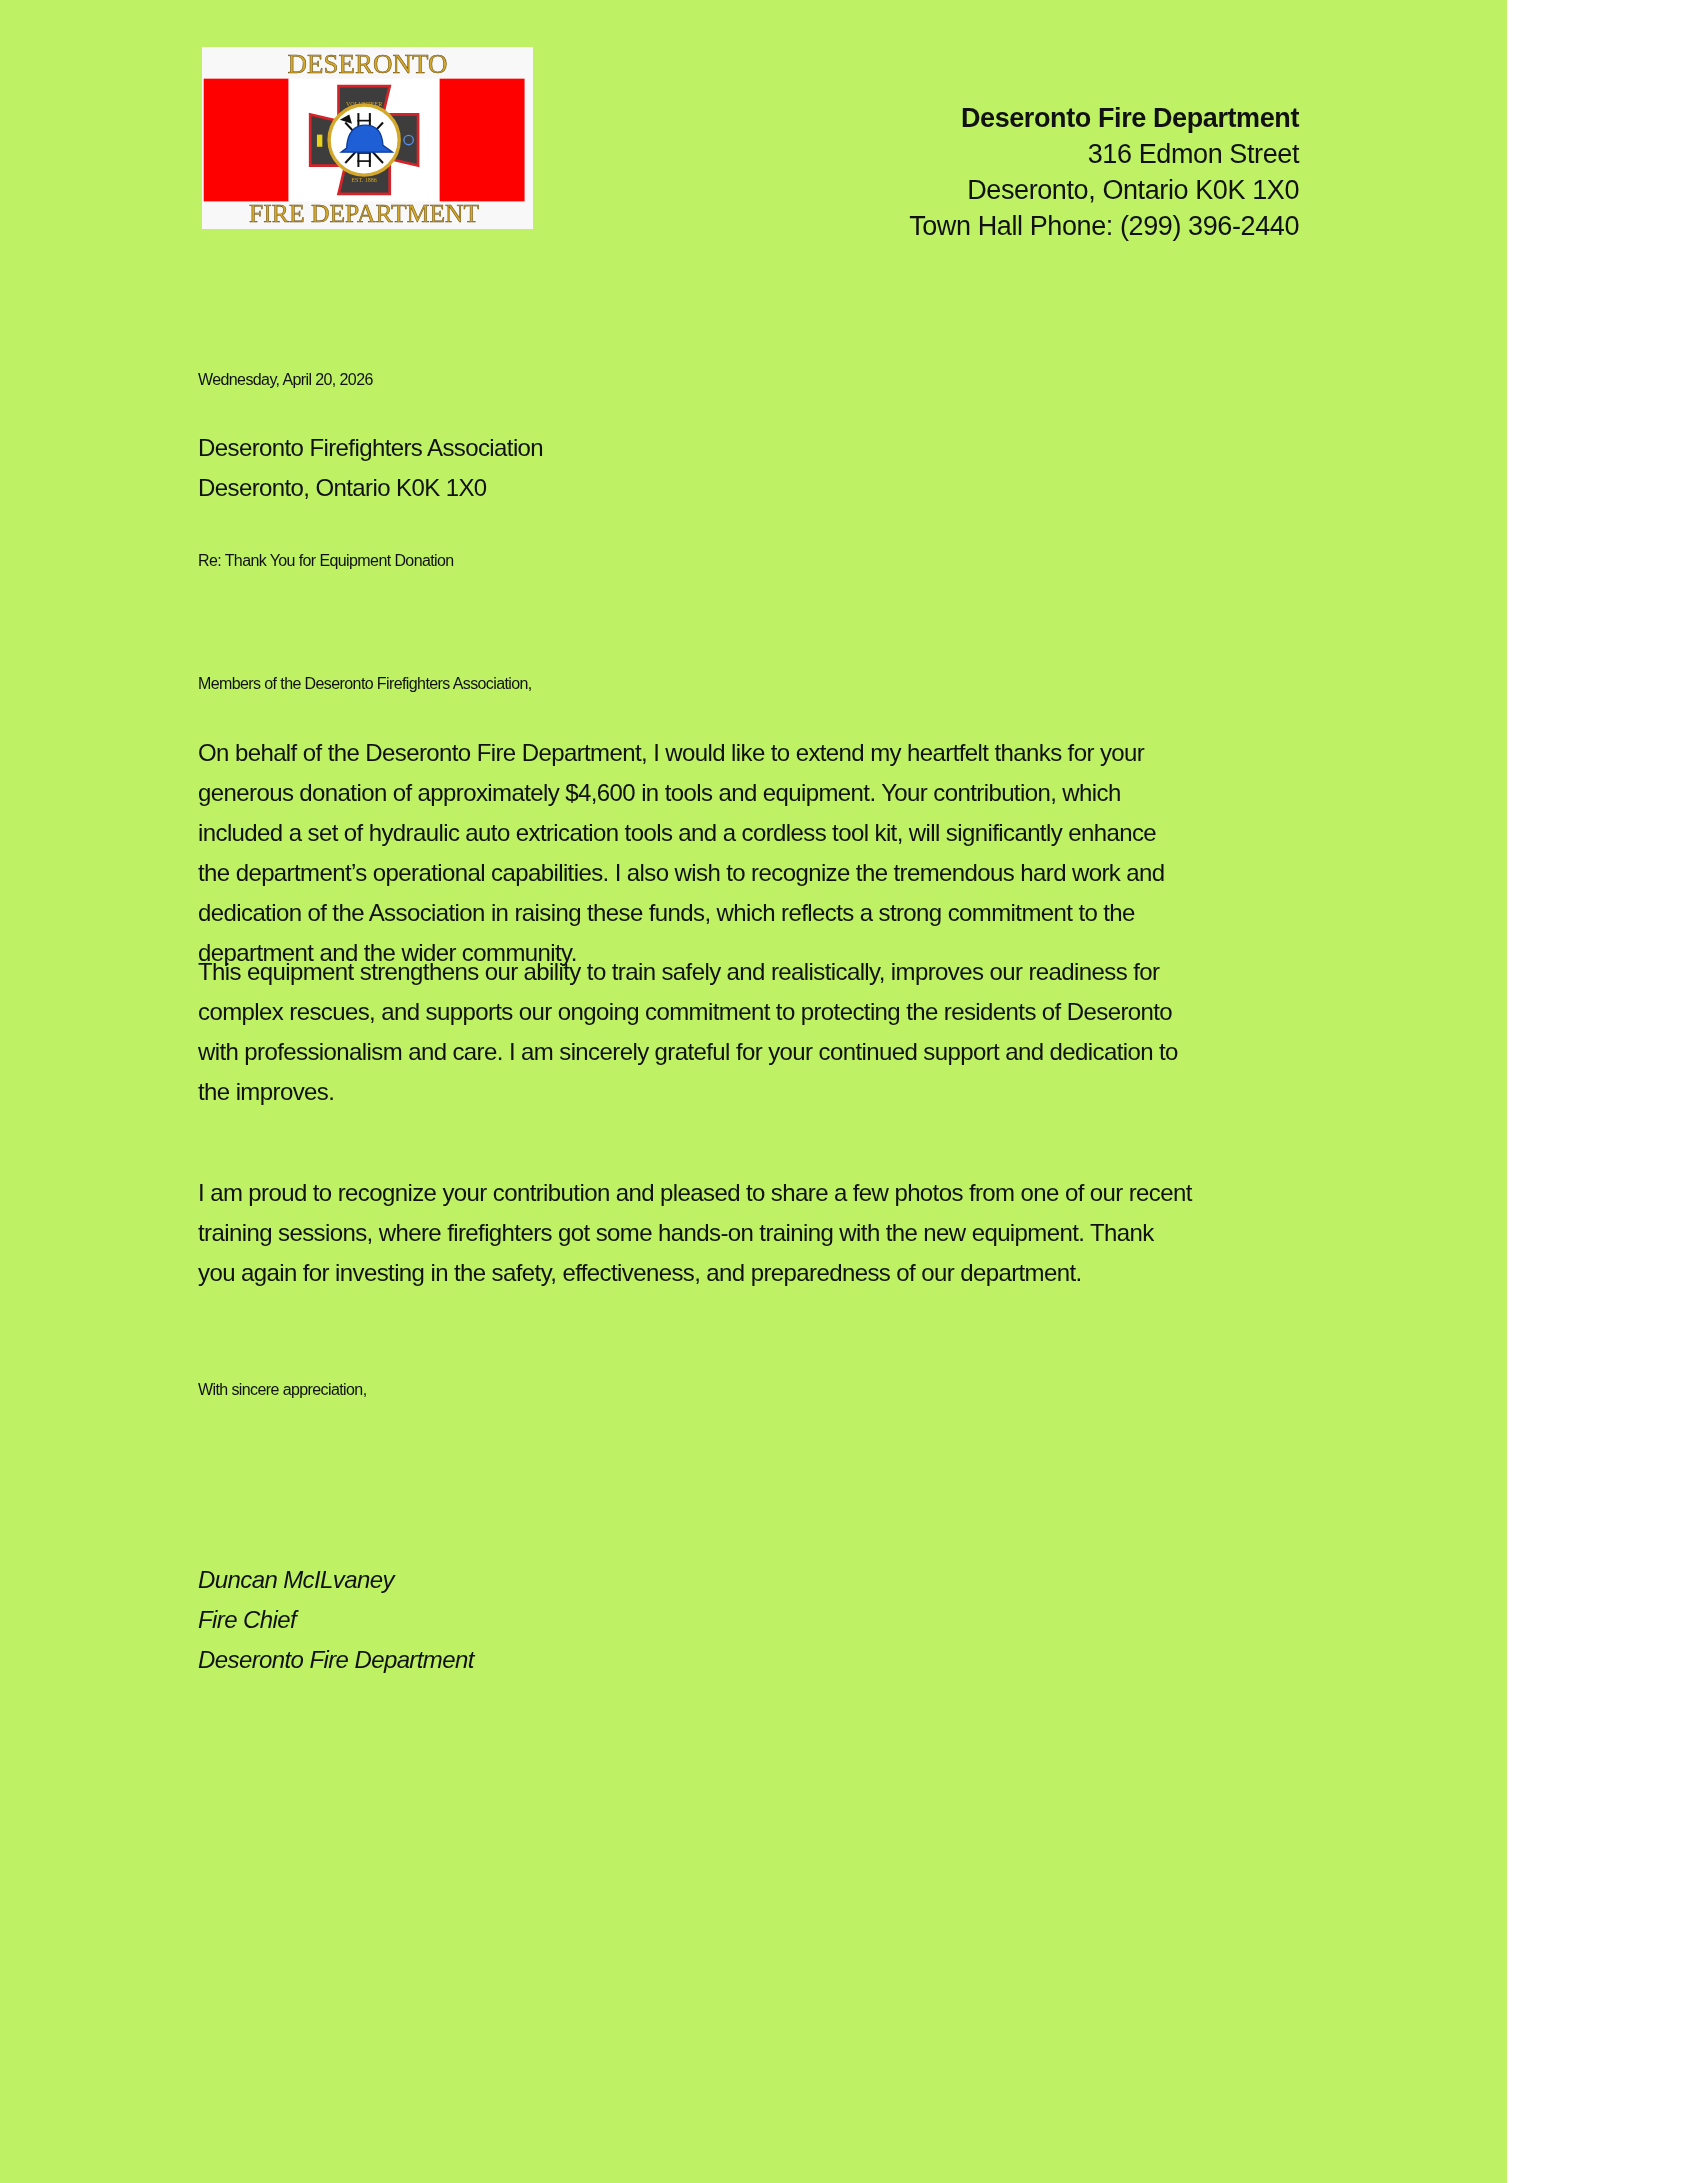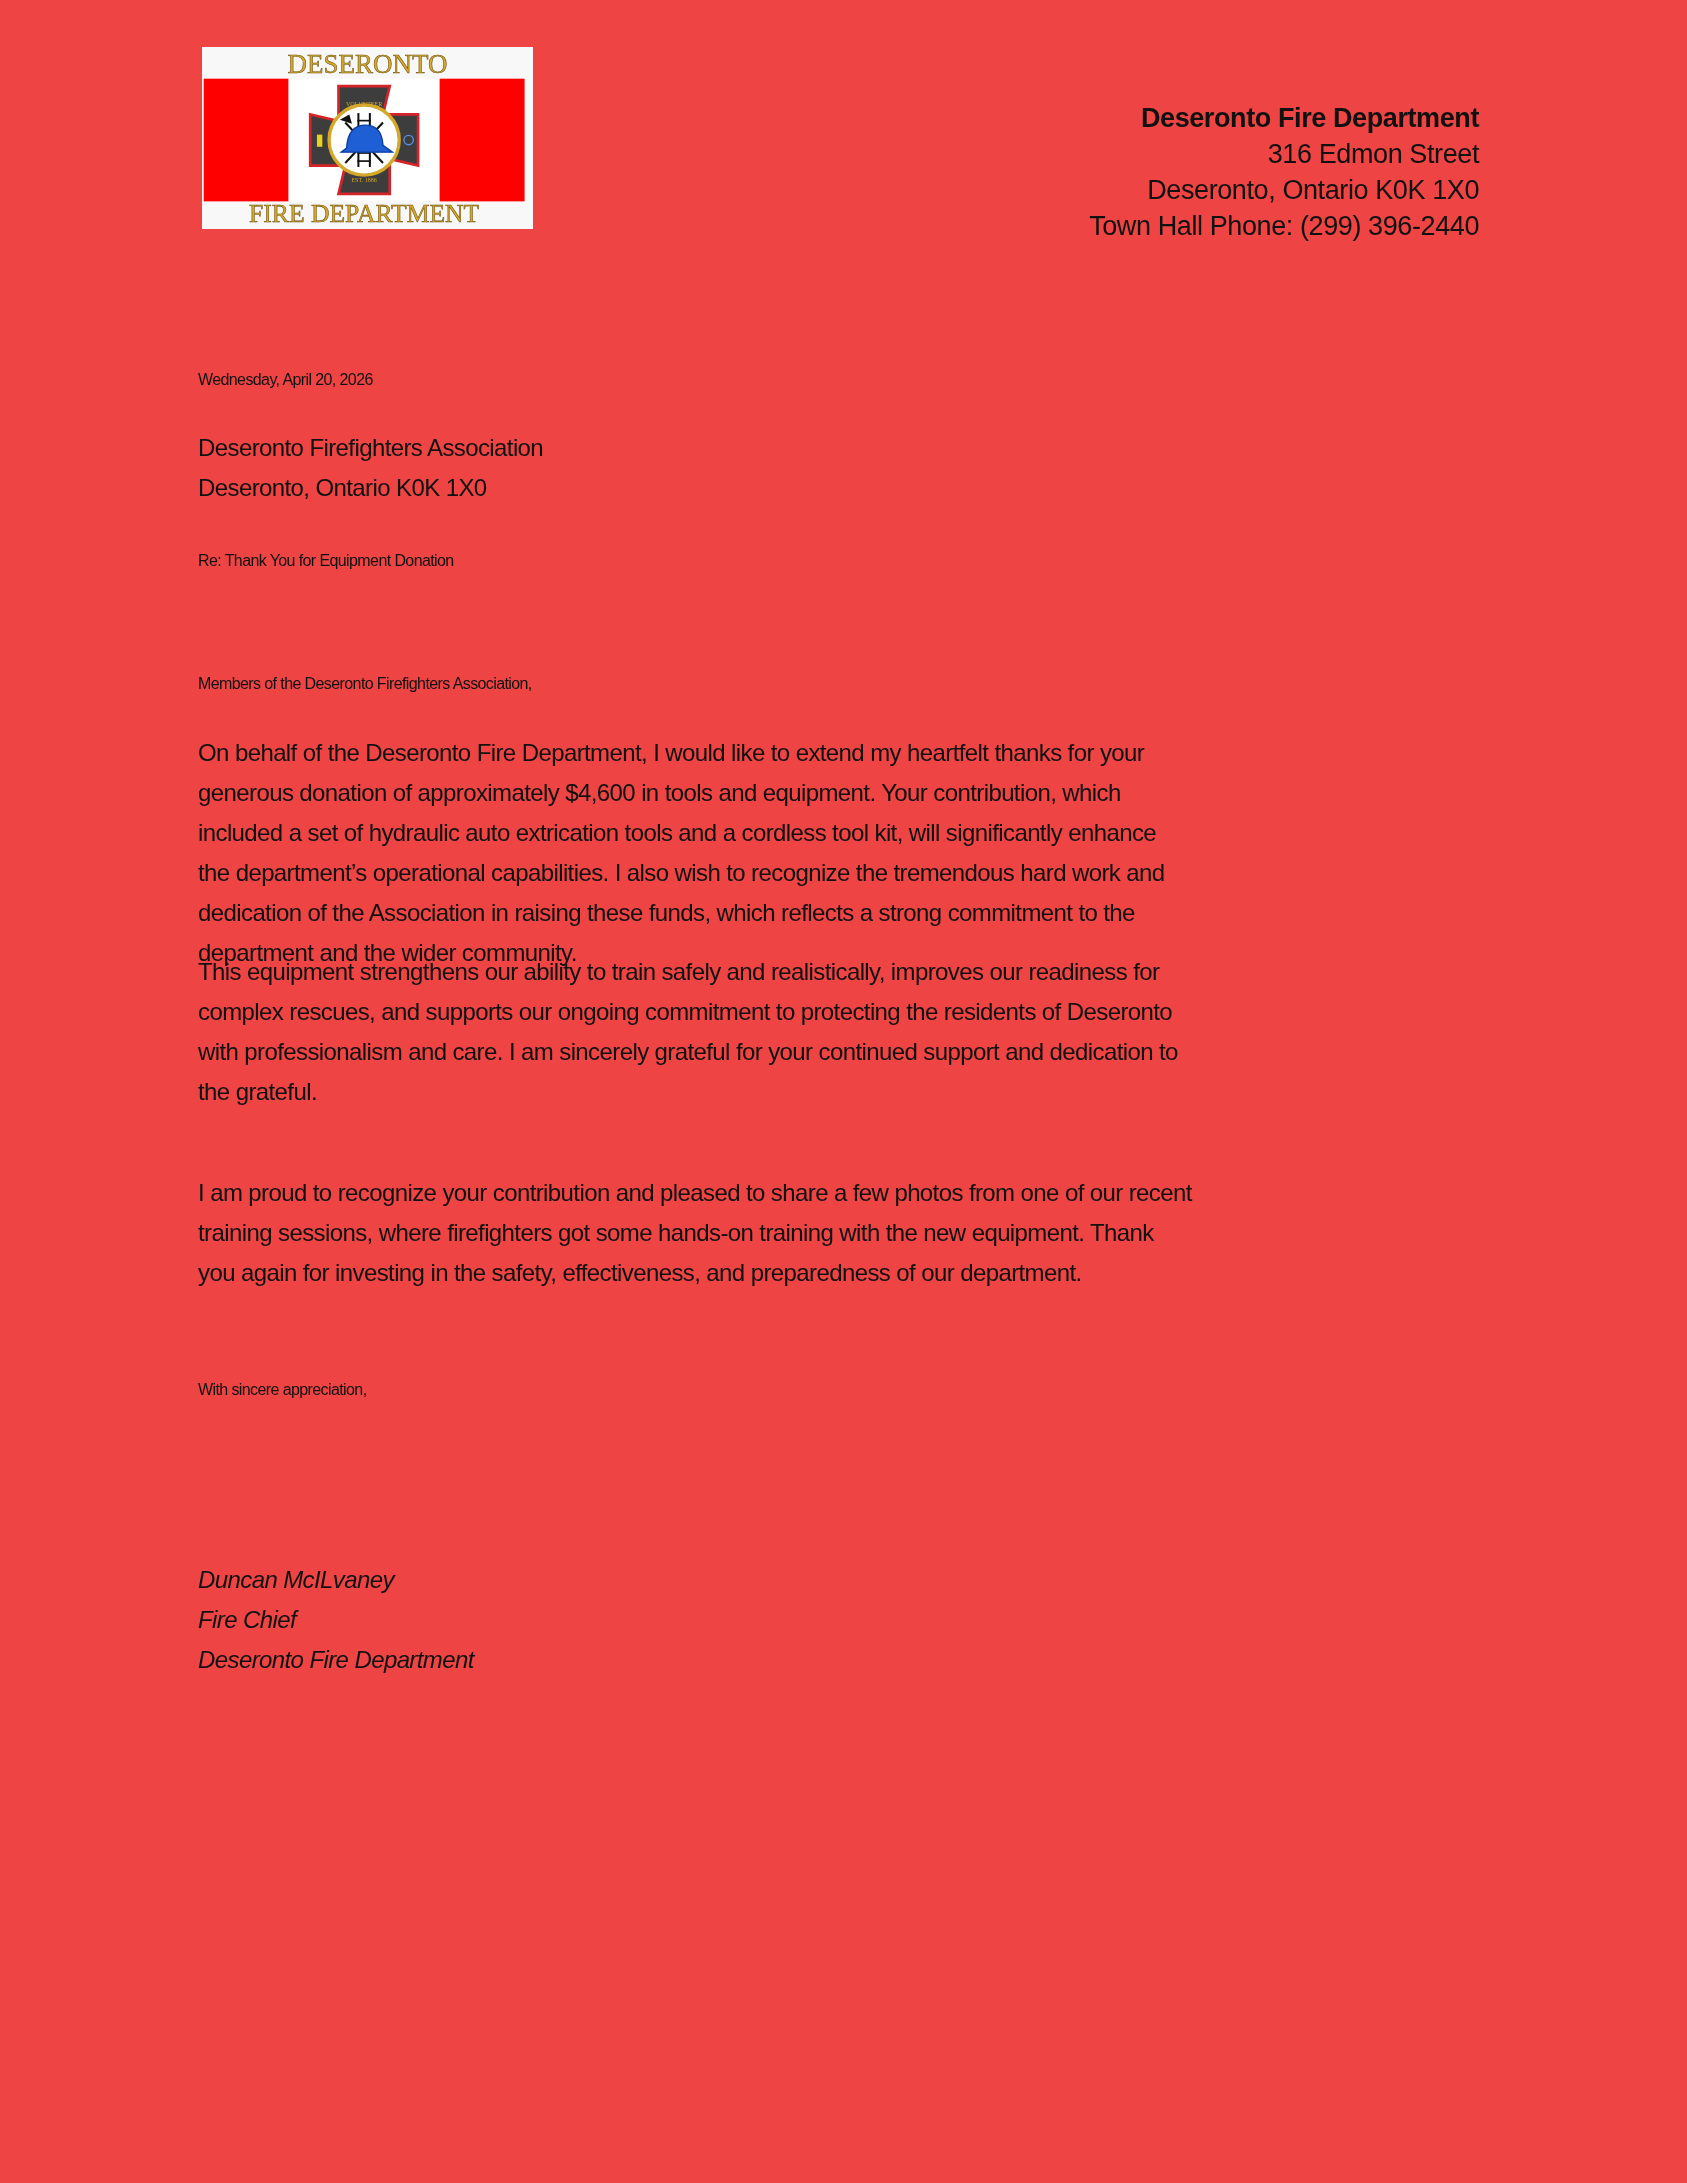--- a/index.html
+++ b/index.html
@@ -1,18 +1,18 @@
 <!DOCTYPE html>
 <html style="font-size:10.8px"><head>
 <meta charset="utf-8">
 <style>
   html, body { margin: 0; padding: 0; background: #ffffff; }
   body { width: 1687px; height: 2183px; position: relative; overflow: hidden;
          font-family: "Liberation Sans", sans-serif; color: #111111; }
-  .page { position: absolute; left: 0; top: 0; width: 1687px; height: 2183px; background: #ef4444; }
+  .page { position: absolute; left: 0; top: 0; width: 1507px; height: 2183px; background: #bef264; }
 
   
   .logo { position: absolute; left: 202px; top: 47px; width: 331px; height: 182px; background: #f8f8f8; }
   .logo svg { width: 100%; height: 100%; display: block; }
 
   
   .addr { position: absolute; right: 208px; top: 100px; text-align: right; font-size: 27px; line-height: 36px; letter-spacing: -0.4px; }
   .addr .line { display: block; white-space: nowrap; }
   .addr .bold { font-weight: bold; }
 
@@ -84,21 +84,21 @@
     <span class="ln">included a set of hydraulic auto extrication tools and a cordless tool kit, will significantly enhance</span>
     <span class="ln">the department’s operational capabilities.  I also wish to recognize the tremendous hard work and</span>
     <span class="ln">dedication of the Association in raising these funds, which reflects a strong commitment to the</span>
     <span class="ln">department and the wider community.</span>
   </div>
 
   <div class="para" style="top:952px;">
     <span class="ln">This equipment strengthens our ability to train safely and realistically, improves our readiness for</span>
     <span class="ln">complex rescues, and supports our ongoing commitment to protecting the residents of Deseronto</span>
     <span class="ln">with professionalism and care. I am sincerely grateful for your continued support and dedication to</span>
-    <span class="ln">the grateful.</span>
+    <span class="ln">the improves.</span>
   </div>
 
   <div class="para" style="top:1173px;">
     <span class="ln">I am proud to recognize your contribution and pleased to share a few photos from one of our recent</span>
     <span class="ln">training sessions, where firefighters got some hands-on training with the new equipment.  Thank</span>
     <span class="ln">you again for investing in the safety, effectiveness, and preparedness of our department.</span>
   </div>
 
   <div class="txt" style="top:1381px;">With sincere appreciation,</div>
 

